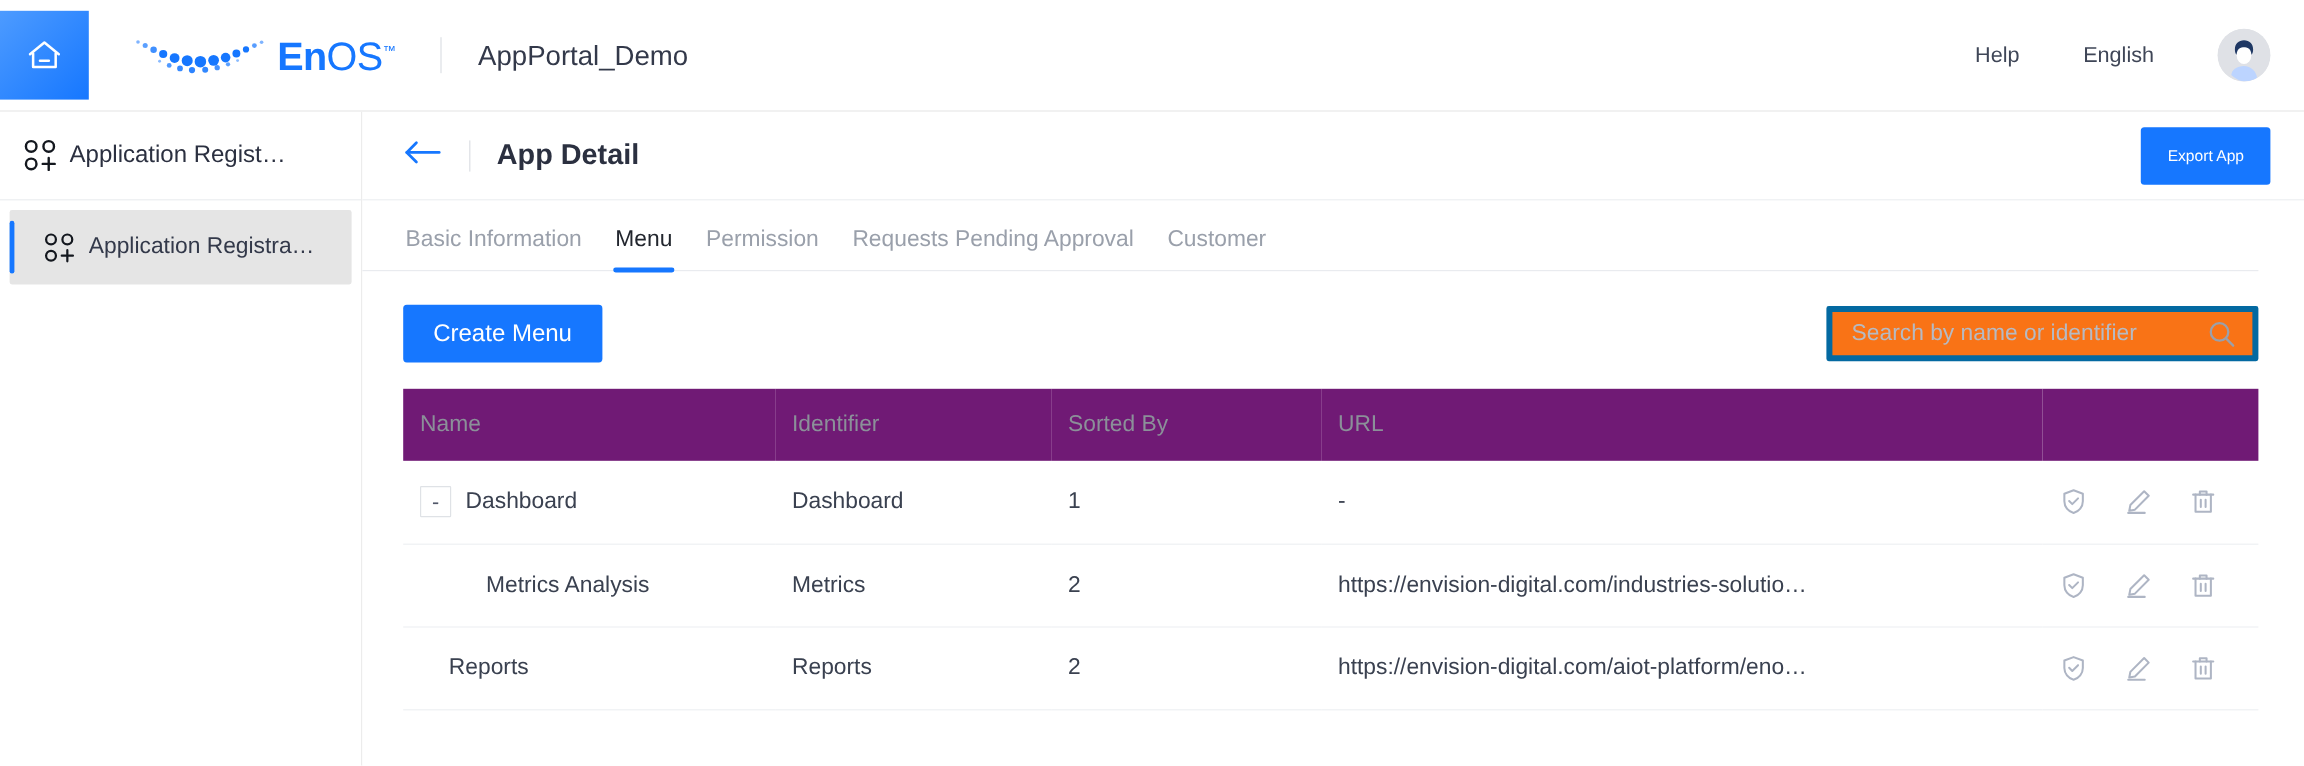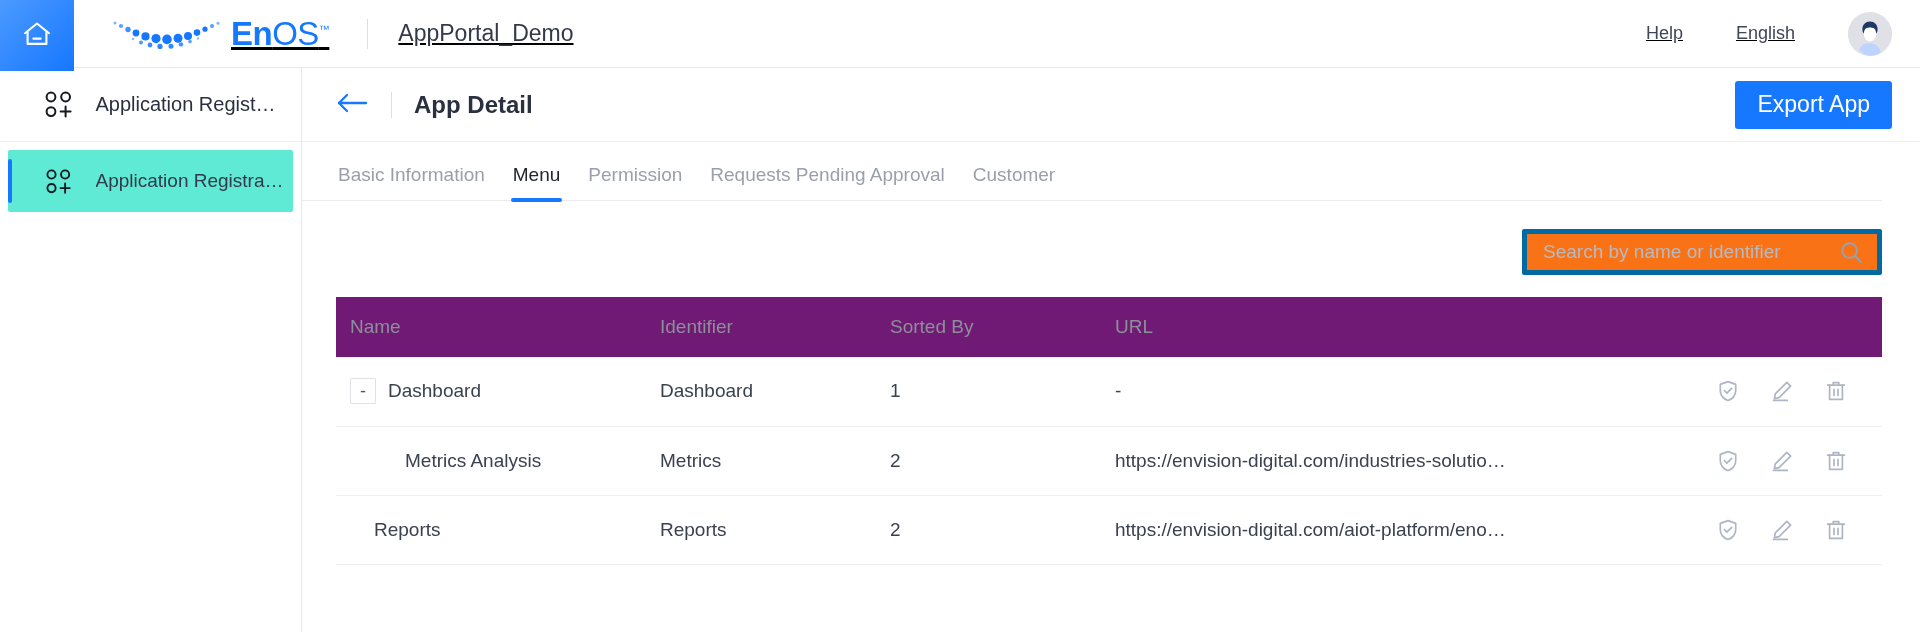--- a/index.html
+++ b/index.html
@@ -6,26 +6,25 @@
   html, body {
     width: 1920px; height: 638px;
     font-family: "Liberation Sans", sans-serif;
     background: #ffffff;
     overflow: hidden;
   }
 
   
   .topbar {
     position: relative;
-    height: 68px;
+    height: 93px;
     background: #ffffff;
     border-bottom: 1px solid #e8e8e8;
     display: flex;
     align-items: center;
-    text-decoration: underline;
   }
   .home-tile {
     width: 74px; height: 74px;
     background: linear-gradient(135deg, #4d9bff 0%, #1677ff 100%);
     display: flex; align-items: center; justify-content: center;
     flex: 0 0 74px;
     cursor: pointer;
   }
   .home-tile svg { display: block; }
 
@@ -93,32 +92,31 @@
   .sidebar {
     width: 302px; flex: 0 0 302px;
     background: #ffffff;
     border-right: 1px solid #e8e8e8;
     padding-top: 0;
   }
   .side-item {
     height: 74px;
     display: flex; align-items: center;
     padding-left: 18px;
-    gap: 22px;
+    gap: 10px;
     cursor: pointer;
     position: relative;
-    justify-content: center;
   }
   .side-item.header-item { border-bottom: 1px solid #eceef1; }
   .side-item .si-label {
     font-size: 20px; color: #2b3040;
     white-space: nowrap; overflow: hidden;
   }
   .side-item.active {
-    background: #5eead4;
+    background: #e5e5e5;
     margin: 8px 8px 0 8px;
     border-radius: 2px;
     padding-left: 12px;
     height: 62px;
   }
   .side-item.active .active-bar {
     position: absolute; left: 0; top: 9px;
     width: 4px; height: 44px;
     background: #1677ff; border-radius: 2px;
   }
@@ -135,21 +133,21 @@
     padding: 0 28px 0 34px;
     border-bottom: 1px solid #edeff2;
   }
   .back-arrow { cursor: pointer; display: flex; align-items: center; }
   .head-divider { width: 1px; height: 26px; background: #dcdfe4; margin: 0 22px 0 23px; }
   .detail-title { font-size: 24px; font-weight: 700; color: #2b3040; }
   .btn-primary {
     margin-left: auto;
     background: #1677ff; color: #fff;
     border: none; border-radius: 3px;
-    font-size: 23px;
+    font-size: 13px;
     font-family: "Liberation Sans", sans-serif;
     padding: 0 22px; height: 48px;
     cursor: pointer; white-space: nowrap;
   }
 
   
   .tabs {
     display: flex; align-items: flex-end;
     gap: 24px;
     padding: 0 34px;
@@ -369,20 +367,21 @@
 
     <div class="tabs">
       <div class="tab">Basic Information</div>
       <div class="tab active">Menu</div>
       <div class="tab">Permission</div>
       <div class="tab">Requests Pending Approval</div>
       <div class="tab">Customer</div>
     </div>
 
     <div class="toolbar">
+      <button class="btn-create">Create Menu</button>
       <div class="search-box">
         <input type="text" value="" placeholder="Search by name or identifier" style="">
         <span class="search-ico">
           <svg width="23" height="23" viewBox="0 0 23 23" fill="none" stroke="#9aa0ab" stroke-width="1.9" stroke-linecap="round">
             <circle cx="9.6" cy="9.6" r="7.3"></circle>
               <path d="M15.2 15.2 21 21"></path>
           </svg>
         </span>
       </div>
     </div>

